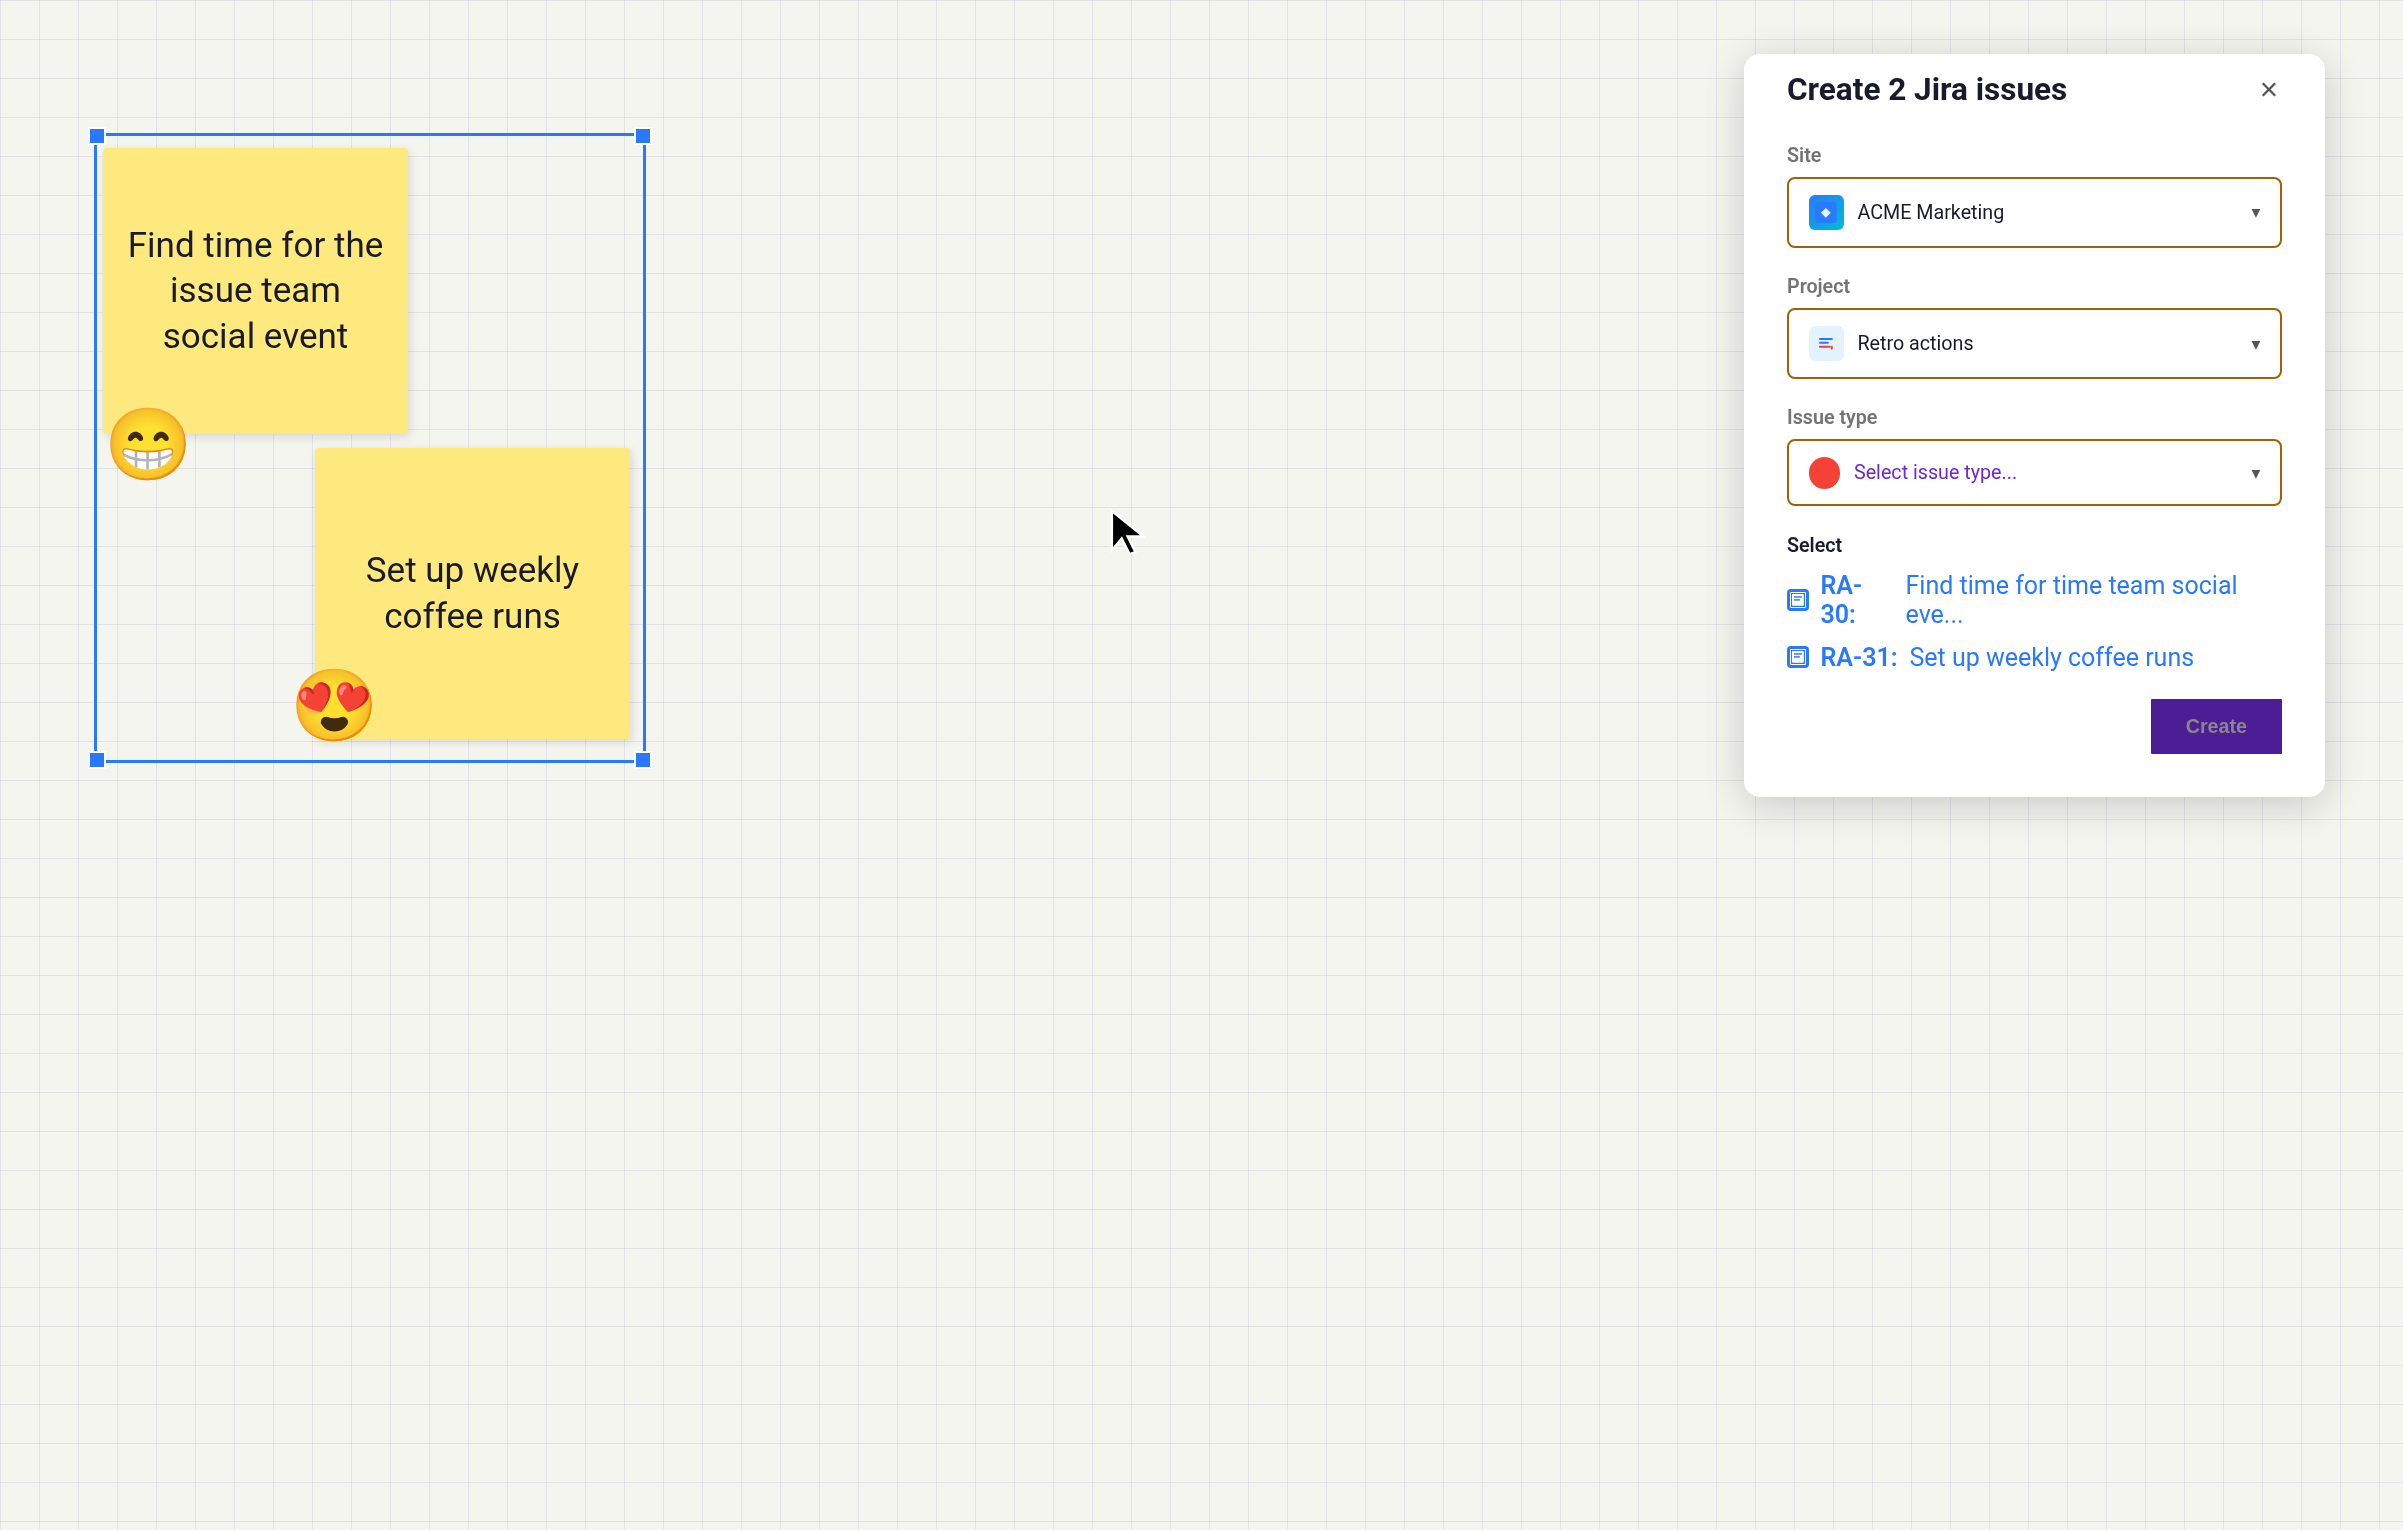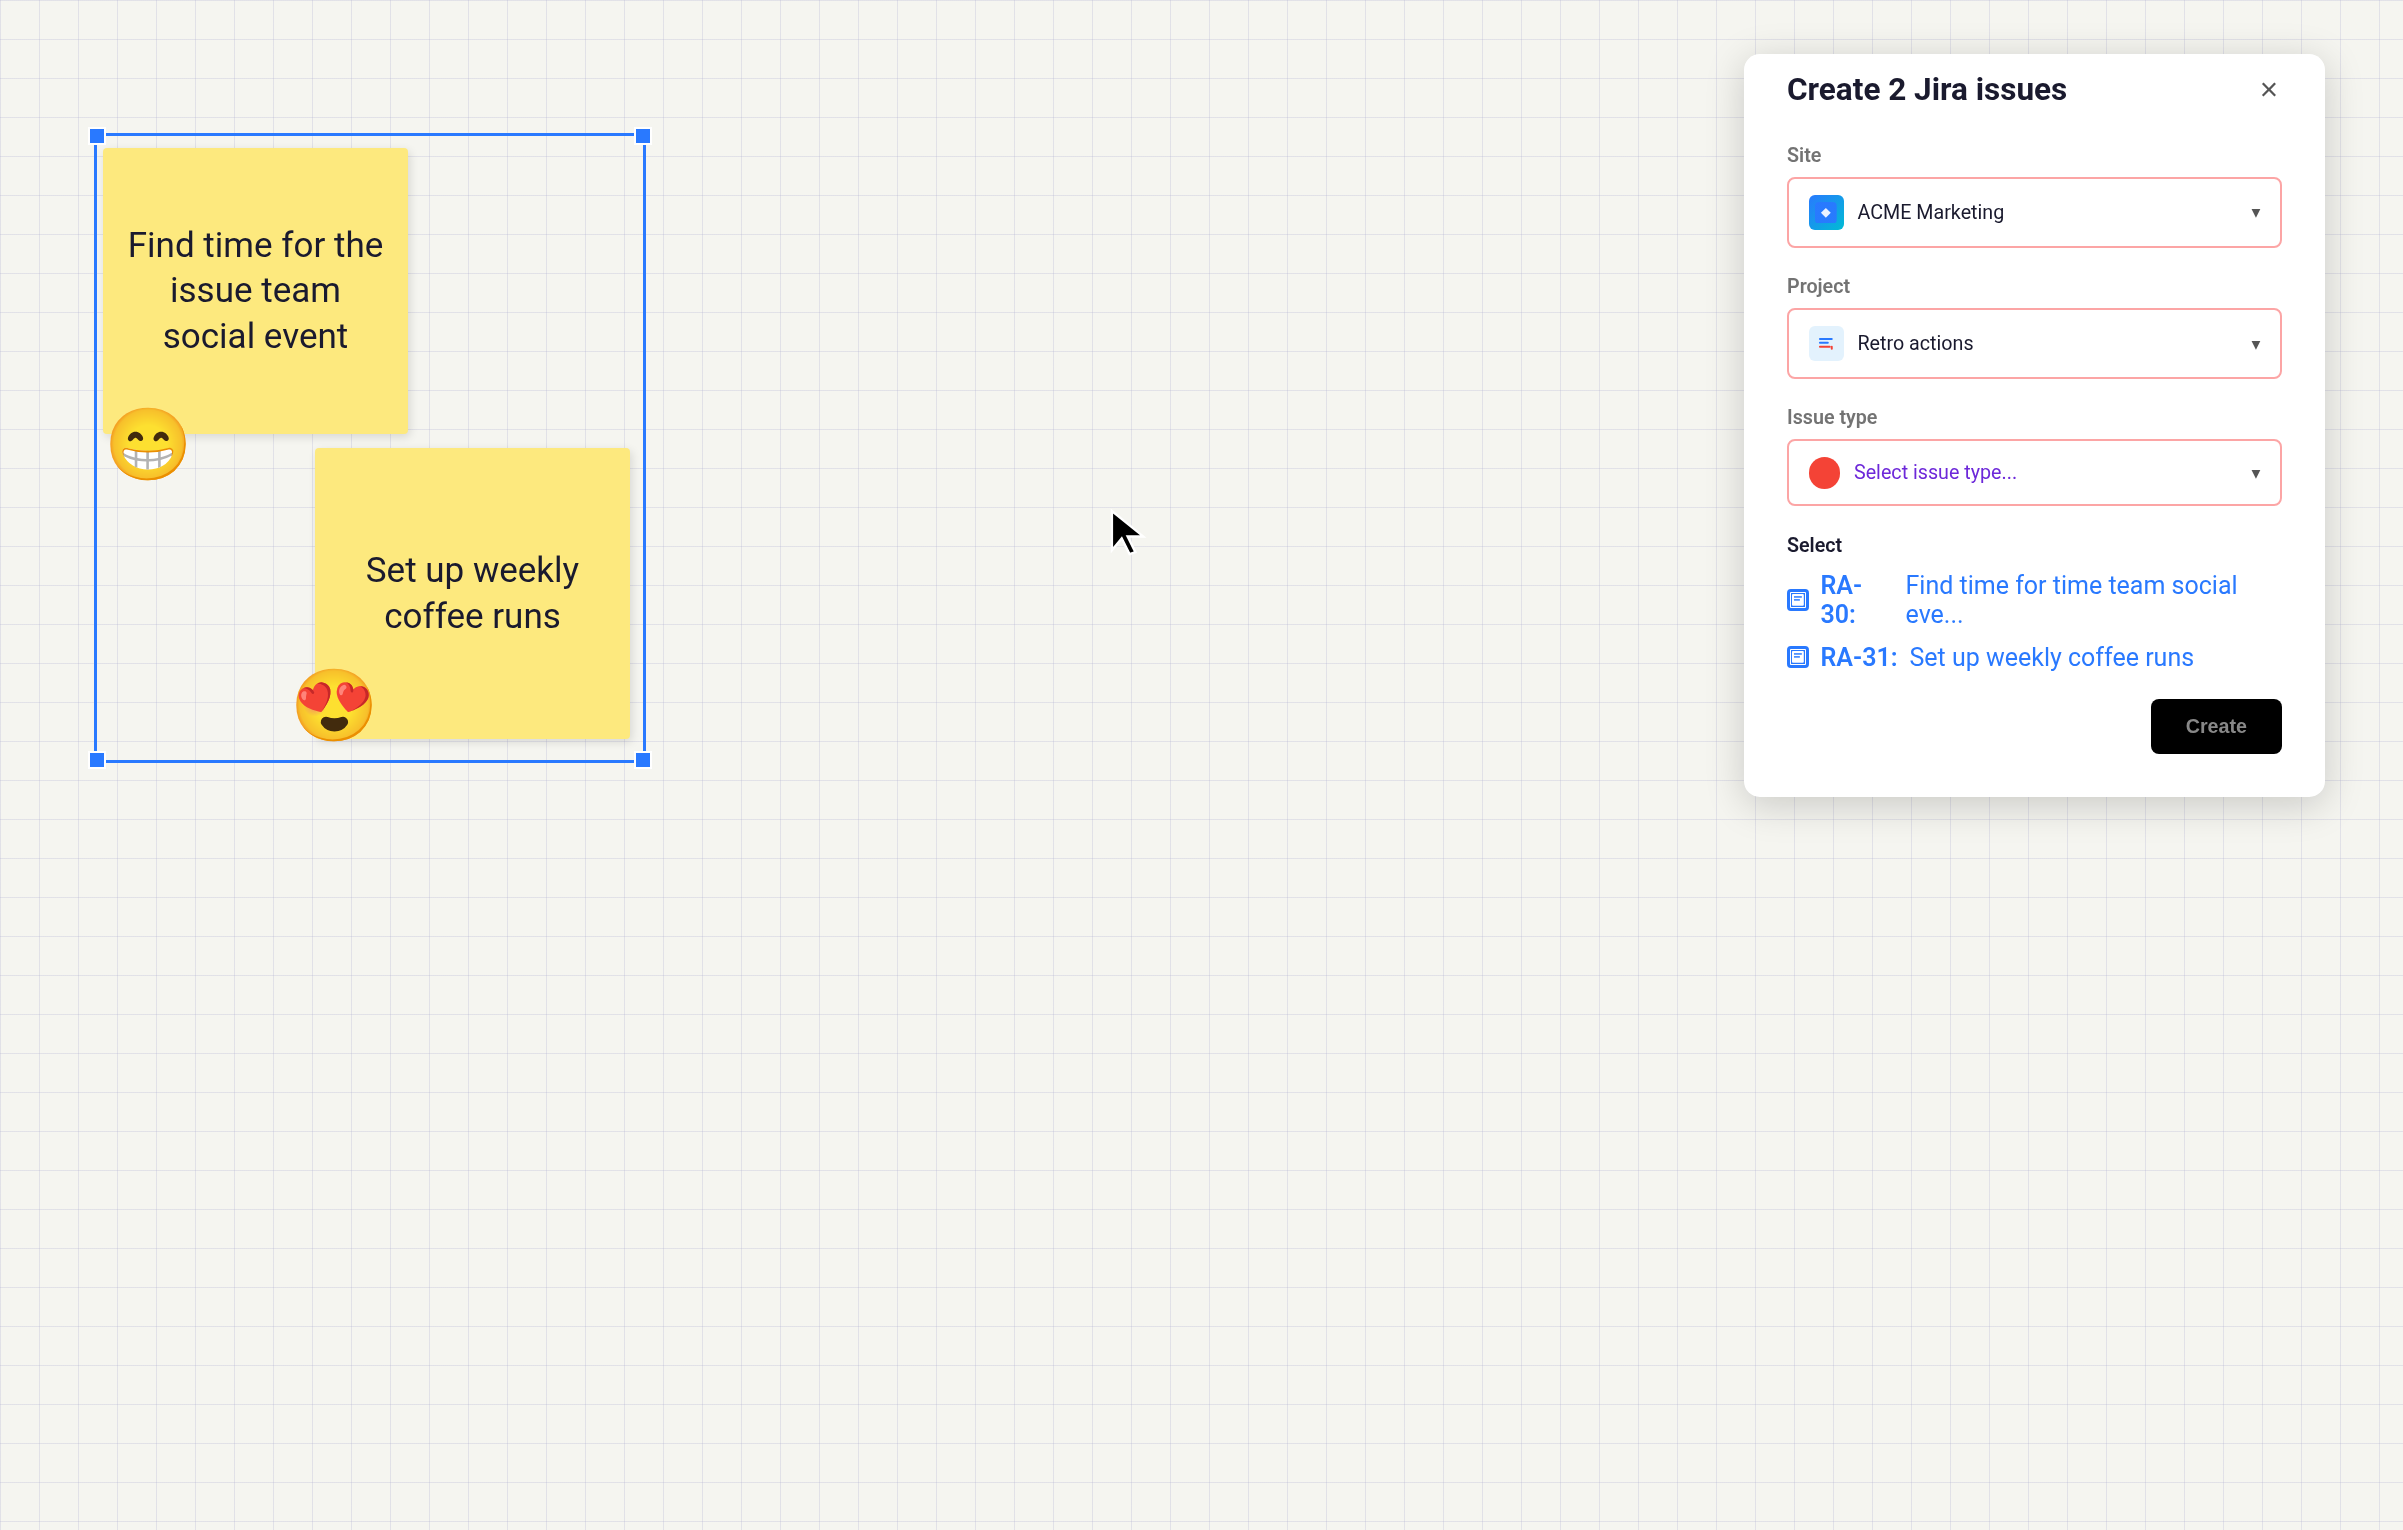--- a/index.html
+++ b/index.html
@@ -135,21 +135,21 @@
     .field-label {
       font-size: 19.7px;
       font-weight: 600;
       color: #737373;
       margin-bottom: 9.9px;
       display: block;
     }
 
     .select-box {
       width: 100%;
-      border: 2px solid #fca5a5;
+      border: 2px solid #a16207;
       border-radius: 7.9px;
       padding: 15.8px 19.7px;
       font-size: 19.7px;
       color: #1a1a2e;
       background: white;
       display: flex;
       align-items: center;
       justify-content: space-between;
       cursor: pointer;
     }
@@ -223,24 +223,24 @@
 
     .summary-text {
       color: #2979ff;
     }
 
     
     .create-btn {
       display: block;
       margin-left: auto;
       margin-top: 27.6px;
-      background: #000000;
+      background: #4c1d95;
       color: #888;
       border: none;
-      border-radius: 8px;
+      border-radius: 1px;
       padding: 15.8px 35px;
       font-size: 19.7px;
       font-weight: 600;
       cursor: default;
     }
   </style>
 </head>
 <body>
 
 <div class="canvas-area">

